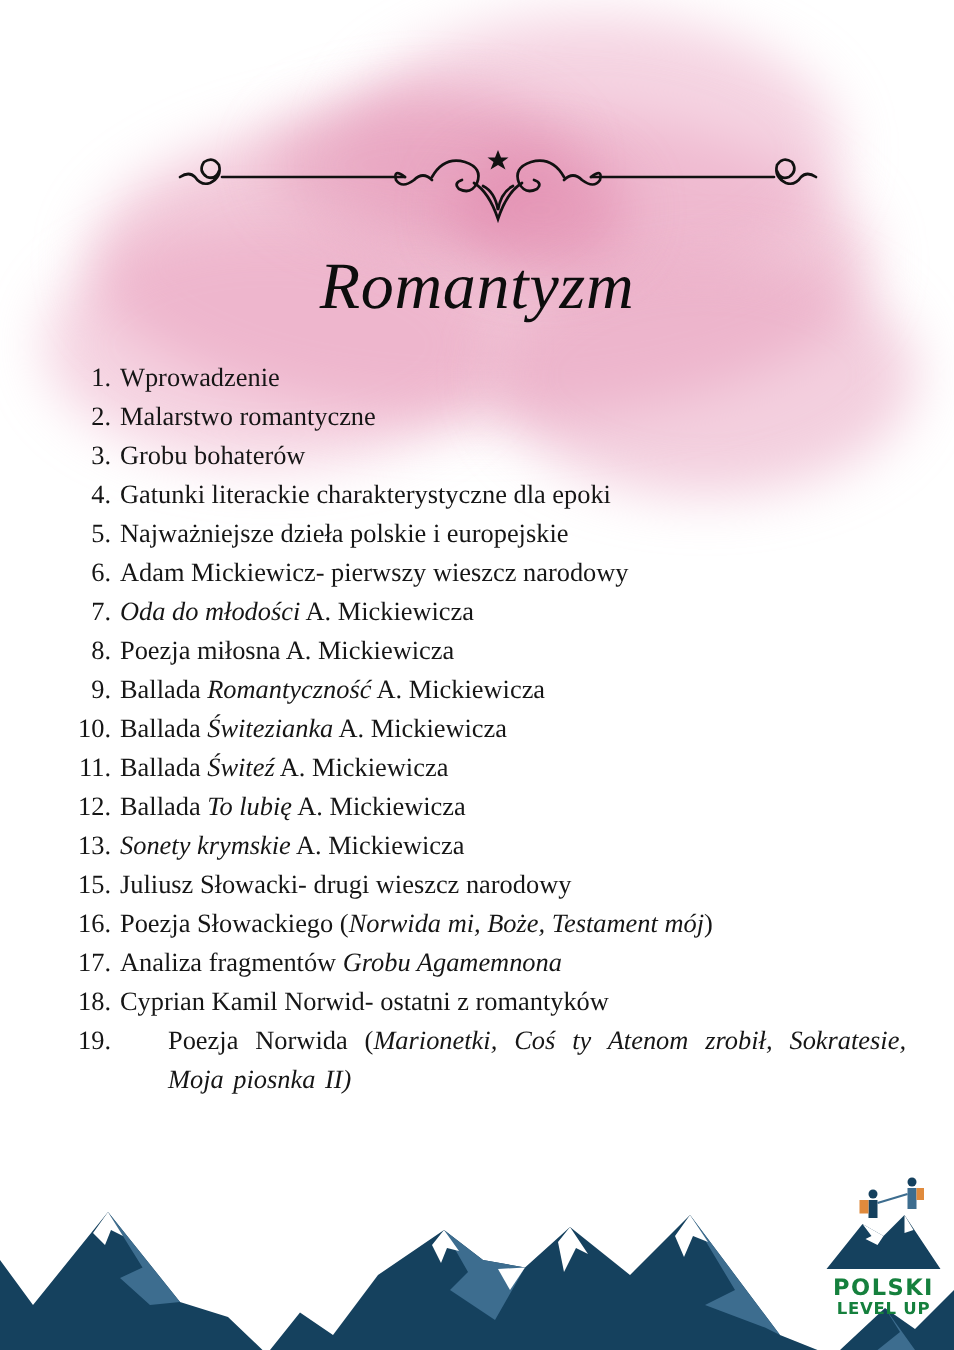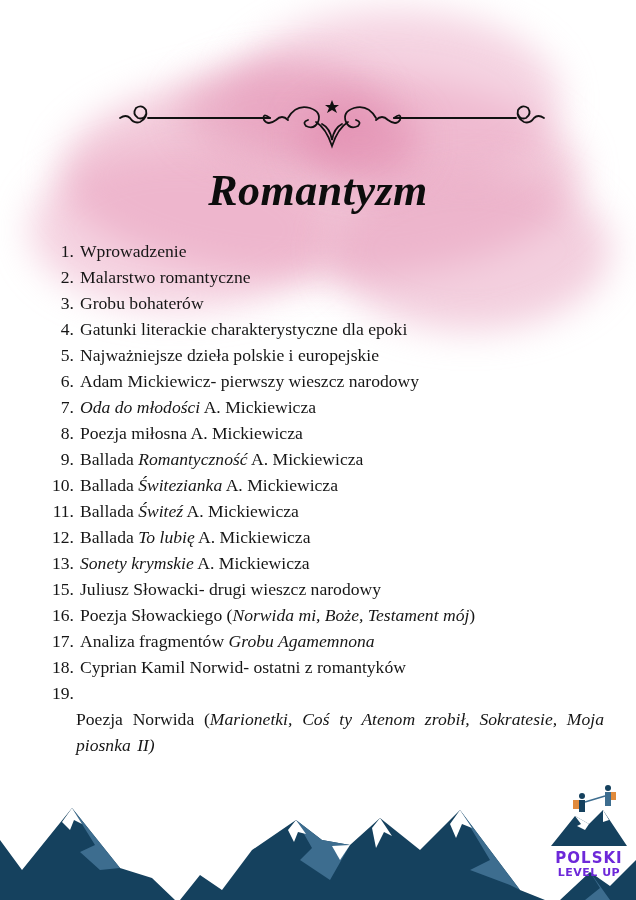--- a/index.html
+++ b/index.html
@@ -13,35 +13,35 @@
   .c1 { left: 60px; top: 70px; width: 520px; height: 210px; background: rgba(234,160,190,0.55); }
   .c2 { left: 230px; top: 10px; width: 330px; height: 180px; background: rgba(236,170,198,0.50); }
   .c3 { left: 30px; top: 150px; width: 300px; height: 160px; background: rgba(232,158,188,0.45); }
   .c4 { left: 330px; top: 170px; width: 280px; height: 160px; background: rgba(232,160,190,0.50); }
   .c5 { left: 180px; top: 60px; width: 200px; height: 100px; background: rgba(226,140,175,0.40); }
   .c6 { left: 300px; top: 100px; width: 120px; height: 80px; background: rgba(222,125,165,0.45); }
 
   .ornament { position: absolute; left: 118px; top: 96px; width: 428px; height: 56px; }
   .title {
     position: absolute; left: 0; right: 0; top: 165px; text-align: center;
-    font-size: 44px; font-weight: bold; font-style: italic; letter-spacing: 0.5px;
+    font-size: 44px; font-weight: normal; font-style: italic; letter-spacing: 0.5px;
     color: #0d0d0d;
   }
   .toc { position: absolute; left: 44px; top: 238px; width: 560px; margin: 0; padding: 0; list-style: none; }
   .toc-item { display: flex; font-size: 17.6px; line-height: 26px; height: 26px; white-space: nowrap; }
   .toc-num { width: 30px; text-align: right; padding-right: 6px; flex: none; }
   .toc-text { flex: 1; }
-  .toc-item.wrap { height: auto; white-space: normal; flex-direction: column; }
+  .toc-item.wrap { height: auto; white-space: normal; }
   .toc-item.wrap .toc-text { text-align: justify; text-align-last: left; word-spacing: 2px; margin-left: 32px; }
   em { font-style: italic; }
 
   .mountains { position: absolute; left: 0; bottom: 0; width: 636px; height: 110px; }
   .logo { position: absolute; left: 545px; top: 780px; width: 88px; height: 110px; }
   .logo-text { position: absolute; left: 0; width: 88px; text-align: center;
-    font-family: "DejaVu Sans", sans-serif; font-weight: bold; color: #6d28d9; }
+    font-family: "DejaVu Sans", sans-serif; font-weight: bold; color: #15803d; }
   .logo-l1 { top: 69px; font-size: 15px; letter-spacing: 1px; }
   .logo-l2 { top: 86px; font-size: 11px; letter-spacing: 0.5px; }
 </style>
 </head>
 <body>
 
 <div>
   <div class="cloud c1"></div>
   <div class="cloud c2"></div>
   <div class="cloud c3"></div>

